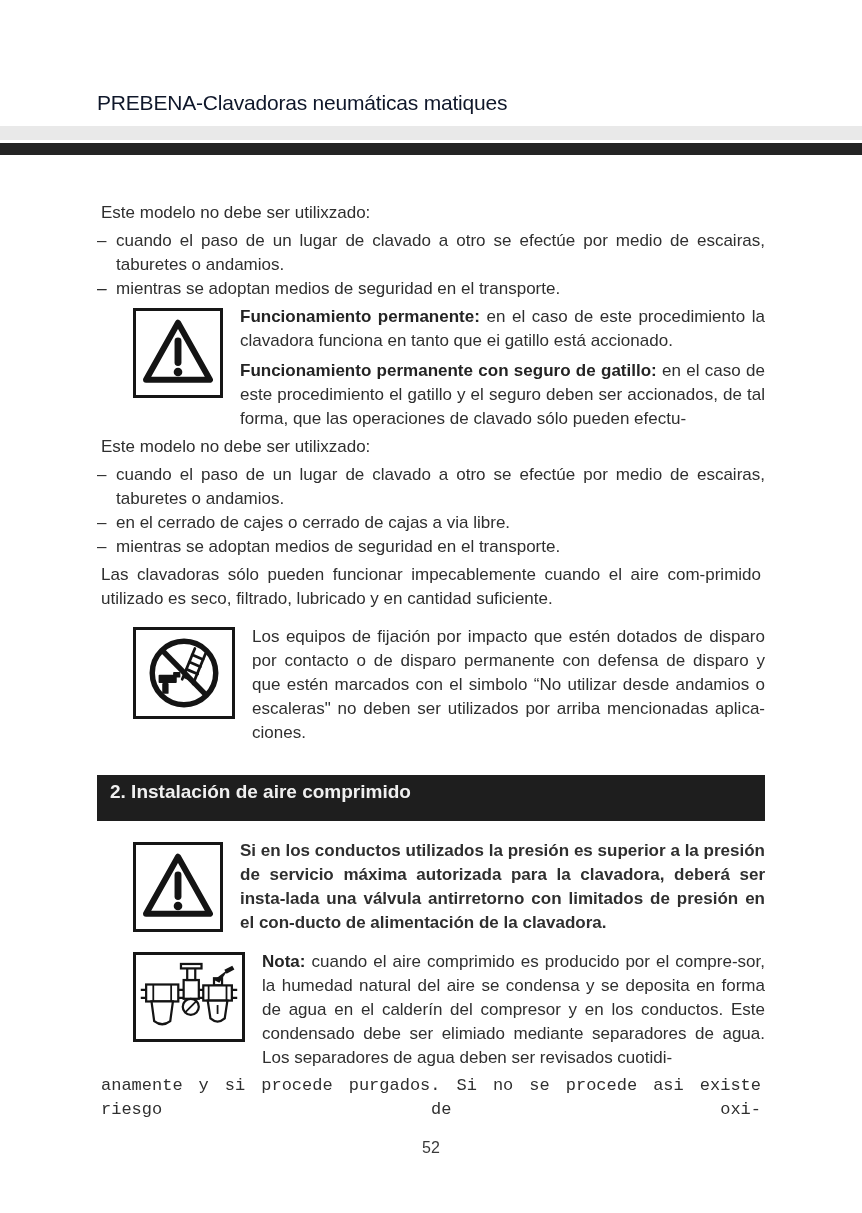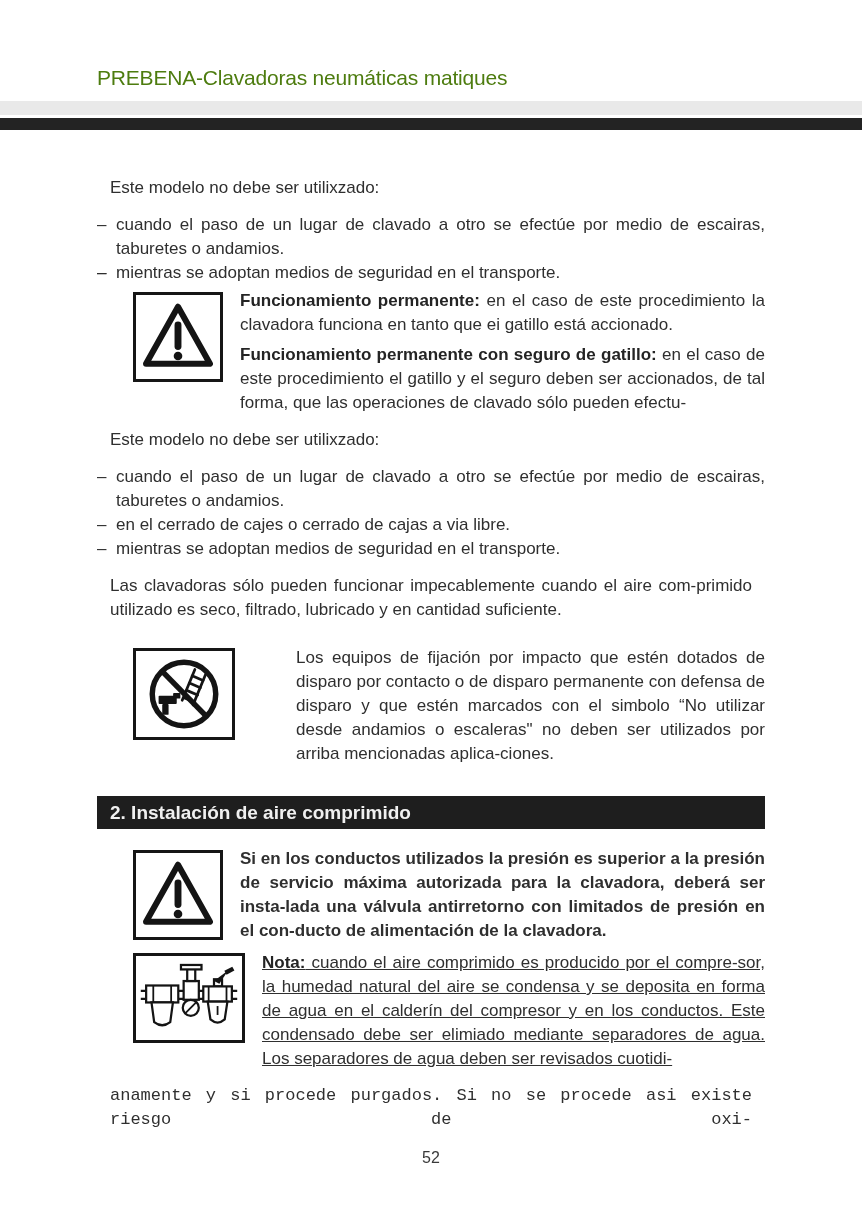--- a/index.html
+++ b/index.html
@@ -2,54 +2,54 @@
 <html><head>
 <meta charset="utf-8">
 <style>
   html,body{margin:0;padding:0;background:#ffffff;}
   .page{
     width:862px;height:1213px;background:#ffffff;position:relative;overflow:hidden;
     font-family:"Liberation Sans", sans-serif;color:#2f2f2f;
   }
   
   .doc-title{
-    margin:65px 97px 0 97px;font-size:21px;font-weight:400;color:#4d7c0f;
+    margin:90px 97px 0 97px;font-size:21px;font-weight:400;color:#0f172a;
     letter-spacing:-0.2px;line-height:26px;
   }
   .header-band{margin-top:10px;width:862px;height:14px;}
   .header-rule{margin-top:3px;width:862px;height:12px;}
   
   .content{margin:46px 97px 0 97px;width:668px;font-size:17px;line-height:24px;}
-  .content p{margin:13px;text-align:justify;}
+  .content p{margin:4px;text-align:justify;}
   .dash-list{list-style:none;margin:0;padding:0;}
   .dash-list li{position:relative;padding-left:19px;text-align:justify;}
   .dash-marker{position:absolute;left:0;top:0;}
   
   .icon-row{display:flex;align-items:flex-start;padding-left:36px;}
   .icon-box{
     flex:none;border:3px solid #161616;background:#fff;box-sizing:border-box;
     display:flex;align-items:center;justify-content:center;
   }
   .icon-box svg{display:block;}
   .box-triangle{width:90px;height:90px;margin-top:3px;}
   .box-prohibit{width:102px;height:92px;margin-top:2px;}
   .box-filter{width:112px;height:90px;margin-top:2px;}
   .text-col{flex:1;margin-left:17px;}
   .text-col p{margin:0 0 6px 0;}
   .text-col p:last-child{margin-bottom:0;}
   .row1{margin-top:4px;}
-  .row2{margin-top:24px;gap:44px;}
+  .row2{margin-top:14px;}
   .row3{margin-top:0;font-weight:bold;}
-  .row4{margin-top:8px;text-decoration:underline;}
+  .row4{margin-top:15px;}
   .cont{margin:0;}
   .cont-last{text-align-last:justify;font-family:Liberation Mono, monospace;}
   b{color:#242424;}
   
   .section-heading{
-    margin:30px 0 18px 0;height:33px;line-height:33px;padding-left:13px;
+    margin:30px 0 18px 0;height:46px;line-height:33px;padding-left:13px;
     font-size:19px;font-weight:700;color:#f0f0f0;box-sizing:border-box;
   }
   
   .footer{margin-top:14px;text-align:center;font-size:16px;color:#3a3a3a;}
 </style>
 </head>
 <body>
 
 <div class="page">
 

